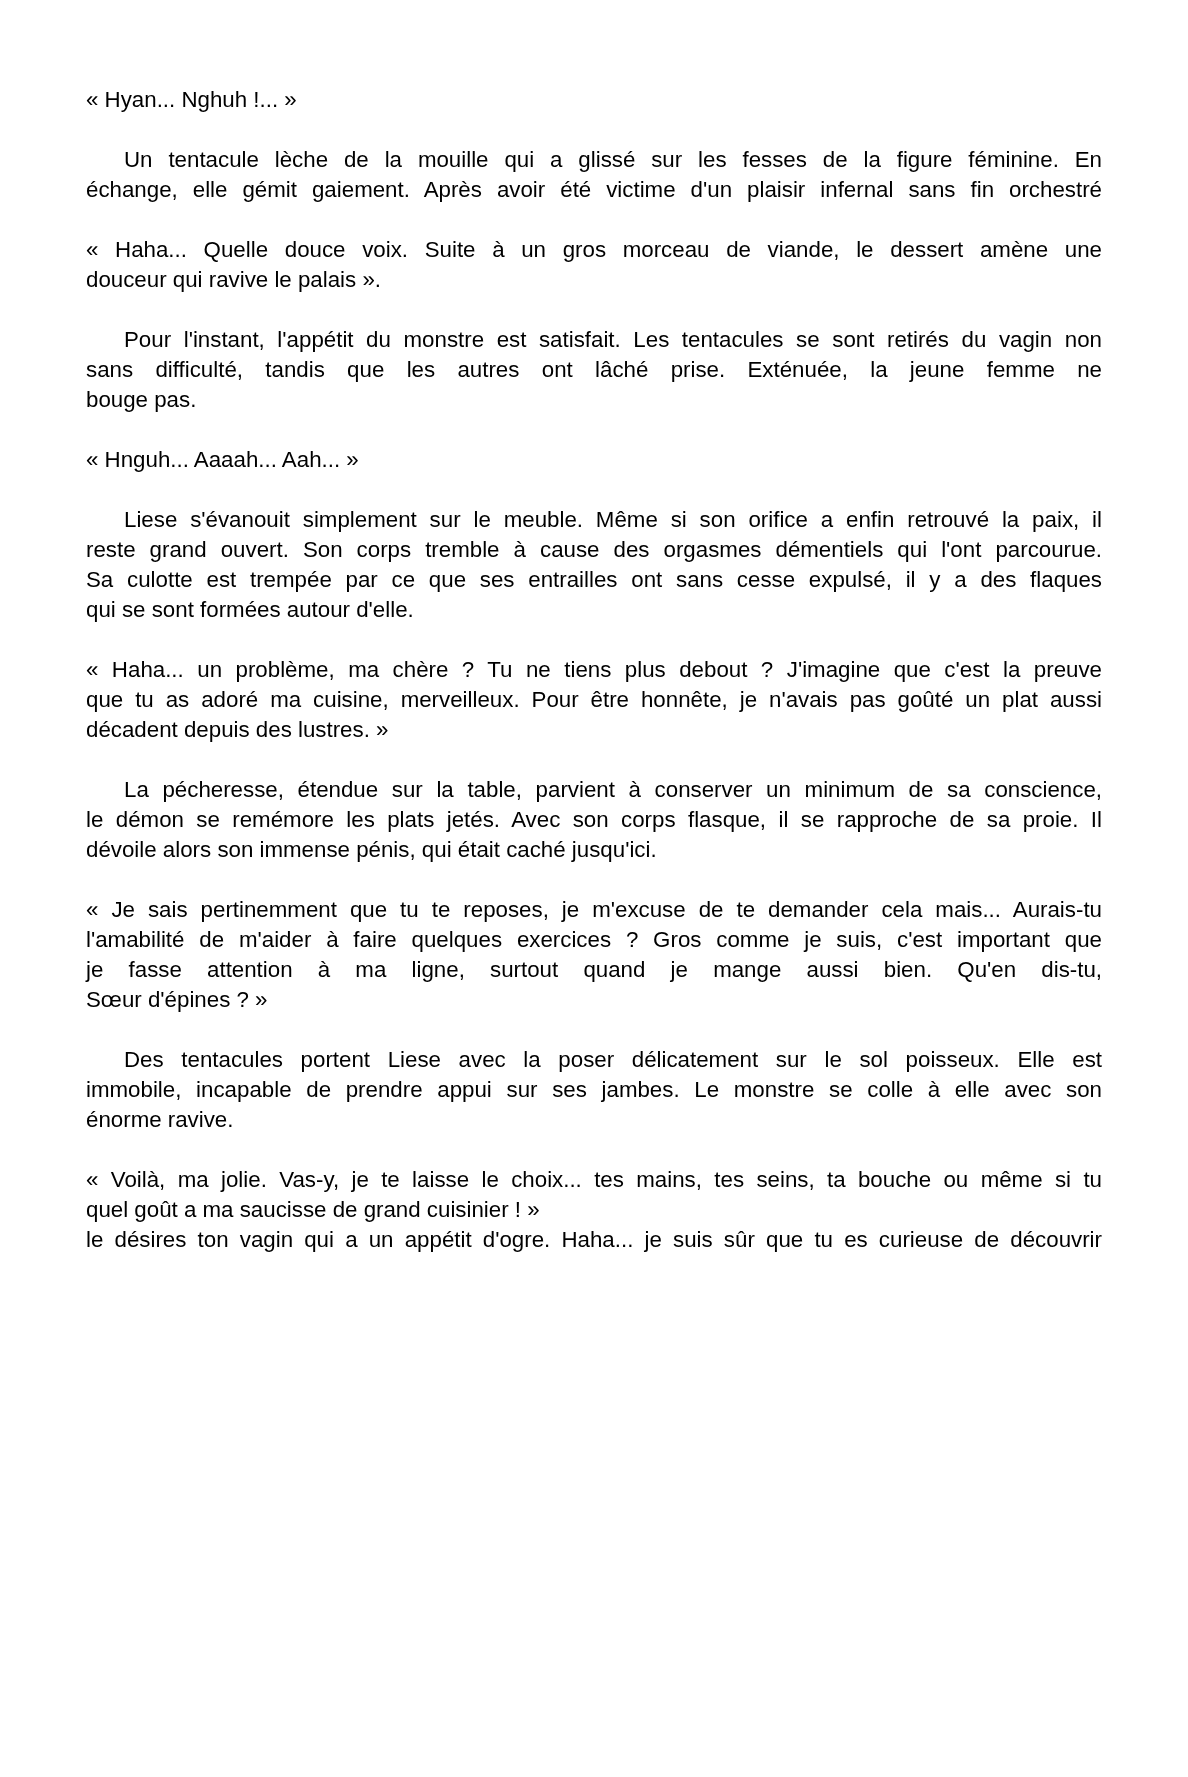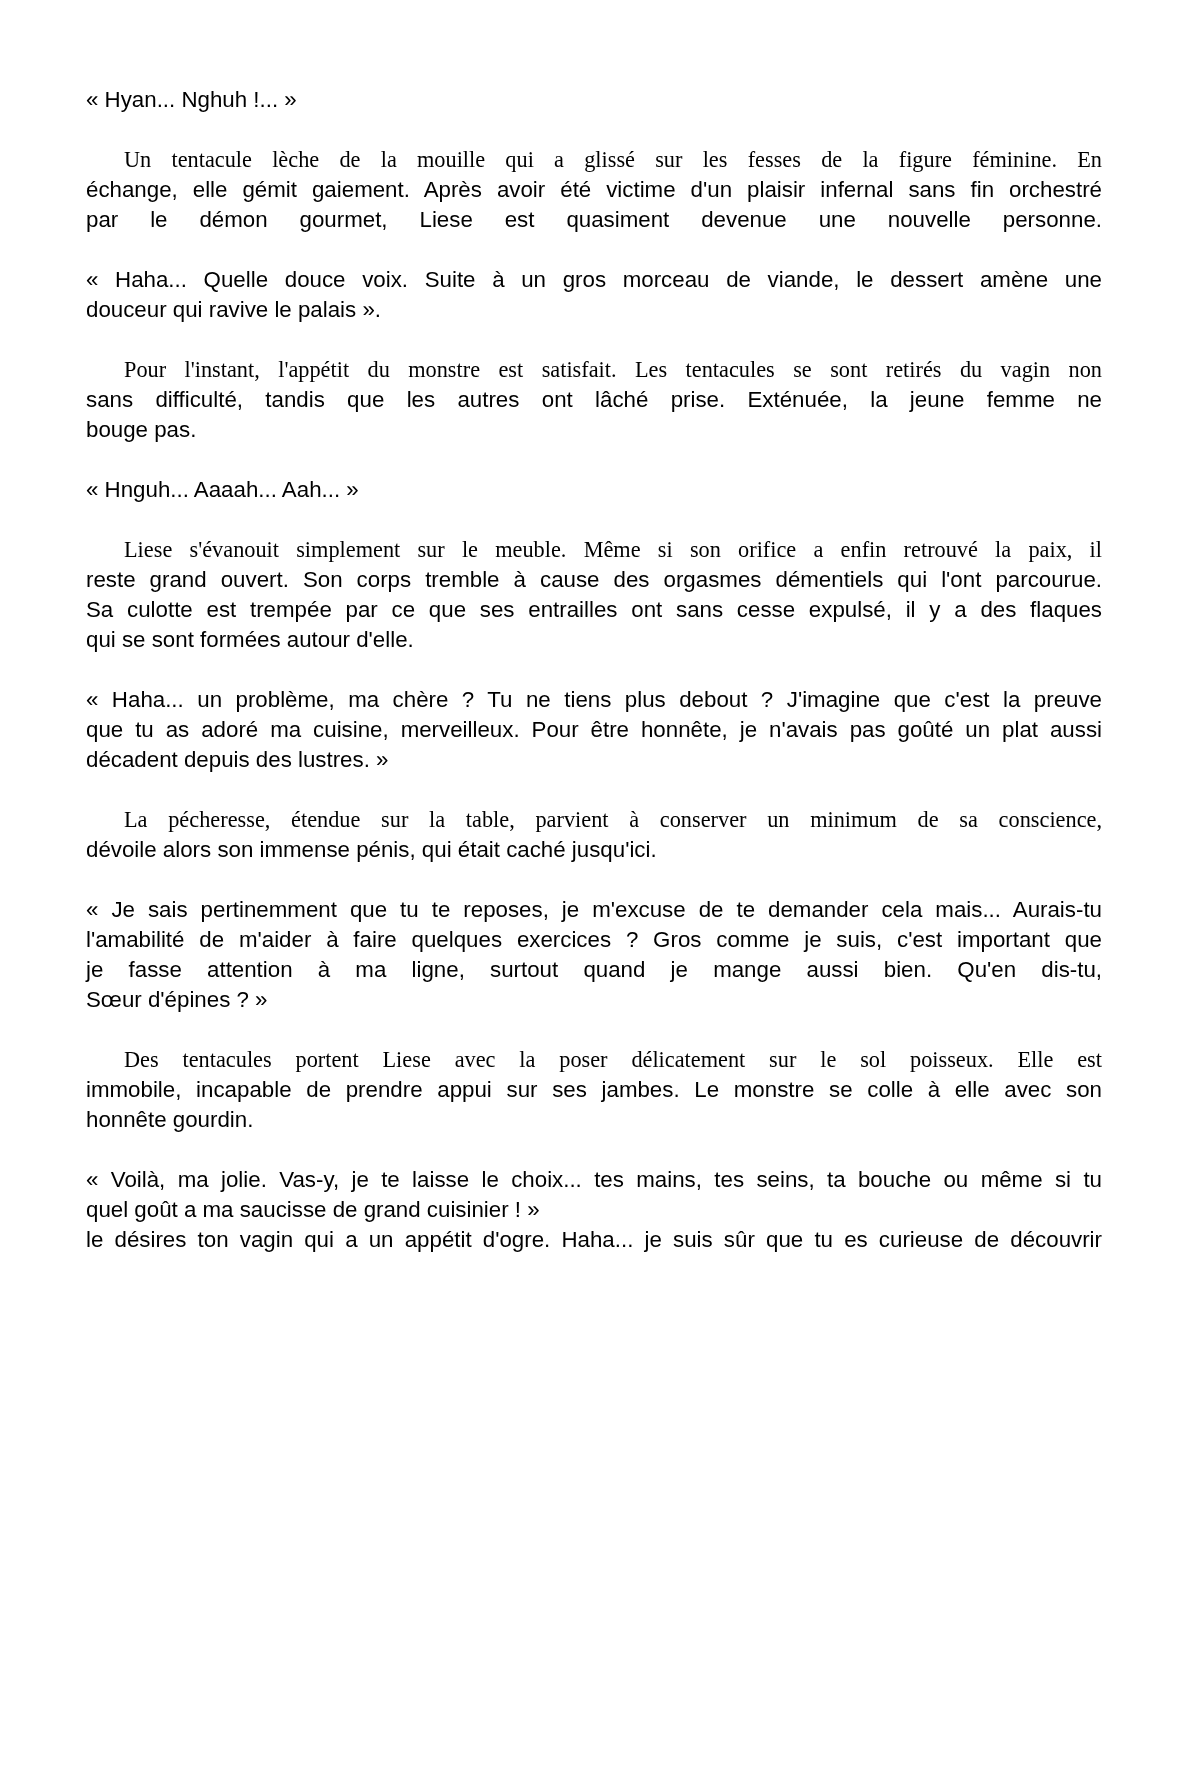--- a/index.html
+++ b/index.html
@@ -31,35 +31,33 @@
   .line {
     display: block;
     text-align: justify;
     text-align-last: justify;
   }
   .line.natural {
     text-align-last: left;
   }
   p.indent .line:first-child {
     text-indent: 38px;
-    font-family: Liberation Serif, serif;
   }
 </style>
 </head>
 <body>
 
 <main class="page">
   <div id="text-content">
       <p class="para">
         <span class="line natural">« Hyan... Nghuh !... »</span>
       </p>
       <p class="para indent">
         <span class="line">Un tentacule lèche de la mouille qui a glissé sur les fesses de la figure féminine. En</span>
         <span class="line">échange, elle gémit gaiement. Après avoir été victime d'un plaisir infernal sans fin orchestré</span>
-        <span class="line">par le démon gourmet, Liese est quasiment devenue une nouvelle personne.</span>
       </p>
       <p class="para">
         <span class="line">« Haha... Quelle douce voix. Suite à un gros morceau de viande, le dessert amène une</span>
         <span class="line natural">douceur qui ravive le palais ».</span>
       </p>
       <p class="para indent">
         <span class="line">Pour l'instant, l'appétit du monstre est satisfait. Les tentacules se sont retirés du vagin non</span>
         <span class="line">sans difficulté, tandis que les autres ont lâché prise. Exténuée, la jeune femme ne</span>
         <span class="line natural">bouge pas.</span>
       </p>
@@ -72,32 +70,33 @@
         <span class="line">Sa culotte est trempée par ce que ses entrailles ont sans cesse expulsé, il y a des flaques</span>
         <span class="line natural">qui se sont formées autour d'elle.</span>
       </p>
       <p class="para">
         <span class="line">« Haha... un problème, ma chère ? Tu ne tiens plus debout ? J'imagine que c'est la preuve</span>
         <span class="line">que tu as adoré ma cuisine, merveilleux. Pour être honnête, je n'avais pas goûté un plat aussi</span>
         <span class="line natural">décadent depuis des lustres. »</span>
       </p>
       <p class="para indent">
         <span class="line">La pécheresse, étendue sur la table, parvient à conserver un minimum de sa conscience,</span>
+        <span class="line">le démon se remémore les plats jetés. Avec son corps flasque, il se rapproche de sa proie. Il</span>
         <span class="line natural">dévoile alors son immense pénis, qui était caché jusqu'ici.</span>
       </p>
       <p class="para">
         <span class="line">« Je sais pertinemment que tu te reposes, je m'excuse de te demander cela mais... Aurais-tu</span>
         <span class="line">l'amabilité de m'aider à faire quelques exercices ? Gros comme je suis, c'est important que</span>
         <span class="line">je fasse attention à ma ligne, surtout quand je mange aussi bien. Qu'en dis-tu,</span>
         <span class="line natural">Sœur d'épines ? »</span>
       </p>
       <p class="para indent">
         <span class="line">Des tentacules portent Liese avec la poser délicatement sur le sol poisseux. Elle est</span>
         <span class="line">immobile, incapable de prendre appui sur ses jambes. Le monstre se colle à elle avec son</span>
-        <span class="line natural">honnête gourdin.</span>
+        <span class="line natural">énorme ravive.</span>
       </p>
       <p class="para">
         <span class="line">« Voilà, ma jolie. Vas-y, je te laisse le choix... tes mains, tes seins, ta bouche ou même si tu</span>
         <span class="line natural">quel goût a ma saucisse de grand cuisinier ! »</span>
         <span class="line">le désires ton vagin qui a un appétit d'ogre. Haha... je suis sûr que tu es curieuse de découvrir</span>
       </p>
     </div>
 </main>
 
 </body></html>

